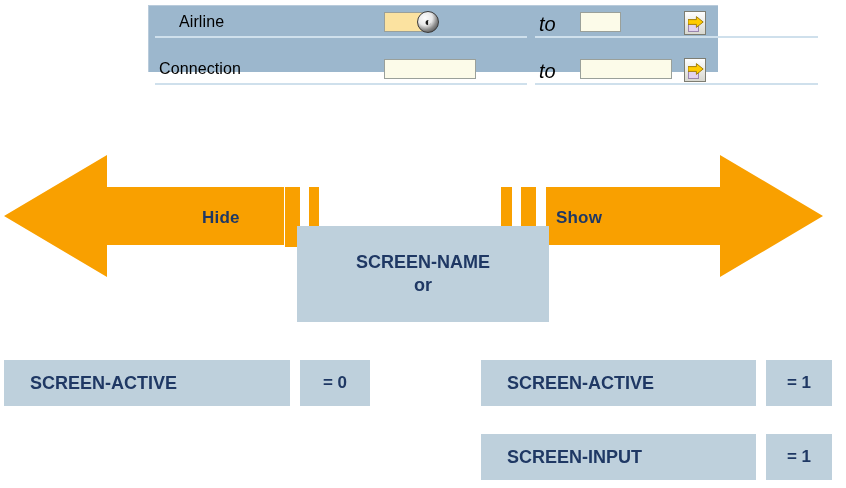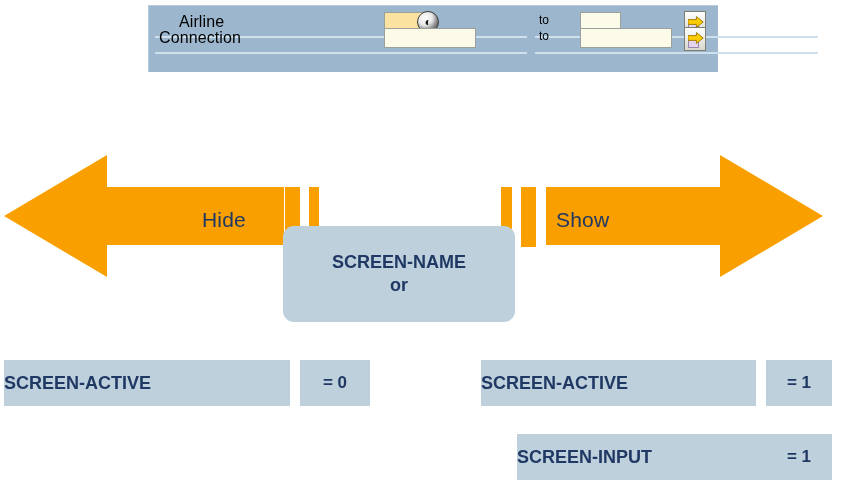--- a/index.html
+++ b/index.html
@@ -27,21 +27,21 @@
     border-left: 1px solid #b9cbdb;
     box-sizing: border-box;
   }
   .sap-row {
     position: absolute;
     left: 0;
     width: 100%;
     height: 28px;
   }
   .sap-row-1 { top: 4px; }
-  .sap-row-2 { top: 20px; text-align: right; }
+  .sap-row-2 { top: 51px; text-align: right; }
 
   .sap-underline {
     position: absolute;
     height: 2px;
     background: #cfe0ec;
     bottom: 0px;
   }
 
   .sap-label {
     position: absolute;
@@ -61,23 +61,24 @@
     height: 20px;
     top: 2px;
   }
   .sap-input.focused {
     background: #fbe2a0;
   }
 
   .sap-to {
     position: absolute;
     top: 3px;
-    font-size: 12px;
+    font-size: 20px;
     color: #000000;
     white-space: nowrap;
+    font-style: italic;
   }
 
   
   .search-help {
     position: absolute;
     top: 1px;
     width: 22px;
     height: 22px;
   }
   .search-help .disc {
@@ -129,22 +130,22 @@
   }
 
   
   .big-arrow {
     position: absolute;
   }
   .big-arrow svg { display: block; }
 
   .arrow-label {
     position: absolute;
-    font-size: 21px;
-    font-weight: normal;
+    font-size: 17px;
+    font-weight: bold;
     color: #1f3864;
     letter-spacing: 0.2px;
     white-space: nowrap;
   }
 
   
   .tick {
     position: absolute;
     background: #f9a000;
   }
@@ -167,21 +168,21 @@
   .gbox-text {
     font-size: 18px;
     font-weight: bold;
     color: #1f3864;
     white-space: nowrap;
   }
   .gbox-text.center-line {
     font-size: 18px;
   }
   .gbox.label-box {
-    padding-left: 0;
+    padding-left: 26px;
   }
   .gbox.value-box {
     justify-content: center;
   }
   .gbox-text.small {
     font-size: 17px;
   }
 </style>
 </head>
 <body>
@@ -251,37 +252,37 @@
   </svg>
 </div>
 <div class="arrow-label" style="left:556px; top:208px;">Show</div>
 
 <div class="tick" style="left:285px; top:187px; width:15px; height:60px;"></div>
 <div class="tick" style="left:309px; top:187px; width:10px; height:48px;"></div>
 
 <div class="tick" style="left:501px; top:187px; width:11px; height:48px;"></div>
 <div class="tick" style="left:521px; top:187px; width:15px; height:60px;"></div>
 
-<div class="gbox center-box" style="left:283px; top:226px; width:232px; height:96px;border-radius:11px;">
+<div class="gbox center-box" style="left:297px; top:226px; width:252px; height:96px;">
   <div class="gbox-text center-line">SCREEN-NAME</div>
   <div class="gbox-text center-line">or</div>
 </div>
 
 <div class="gbox label-box" style="left:4px; top:360px; width:286px; height:46px;">
   <span class="gbox-text">SCREEN-ACTIVE</span>
 </div>
 <div class="gbox value-box" style="left:300px; top:360px; width:70px; height:46px;">
   <span class="gbox-text small">=  0</span>
 </div>
 
 <div class="gbox label-box" style="left:481px; top:360px; width:275px; height:46px;">
   <span class="gbox-text">SCREEN-ACTIVE</span>
 </div>
 <div class="gbox value-box" style="left:766px; top:360px; width:66px; height:46px;">
   <span class="gbox-text small">= 1</span>
 </div>
 
-<div class="gbox label-box" style="left:481px; top:434px; width:275px; height:46px;margin-left:36px;">
+<div class="gbox label-box" style="left:481px; top:434px; width:275px; height:46px;">
   <span class="gbox-text">SCREEN-INPUT</span>
 </div>
 <div class="gbox value-box" style="left:766px; top:434px; width:66px; height:46px;">
   <span class="gbox-text small">= 1</span>
 </div>
 
 </body></html>

